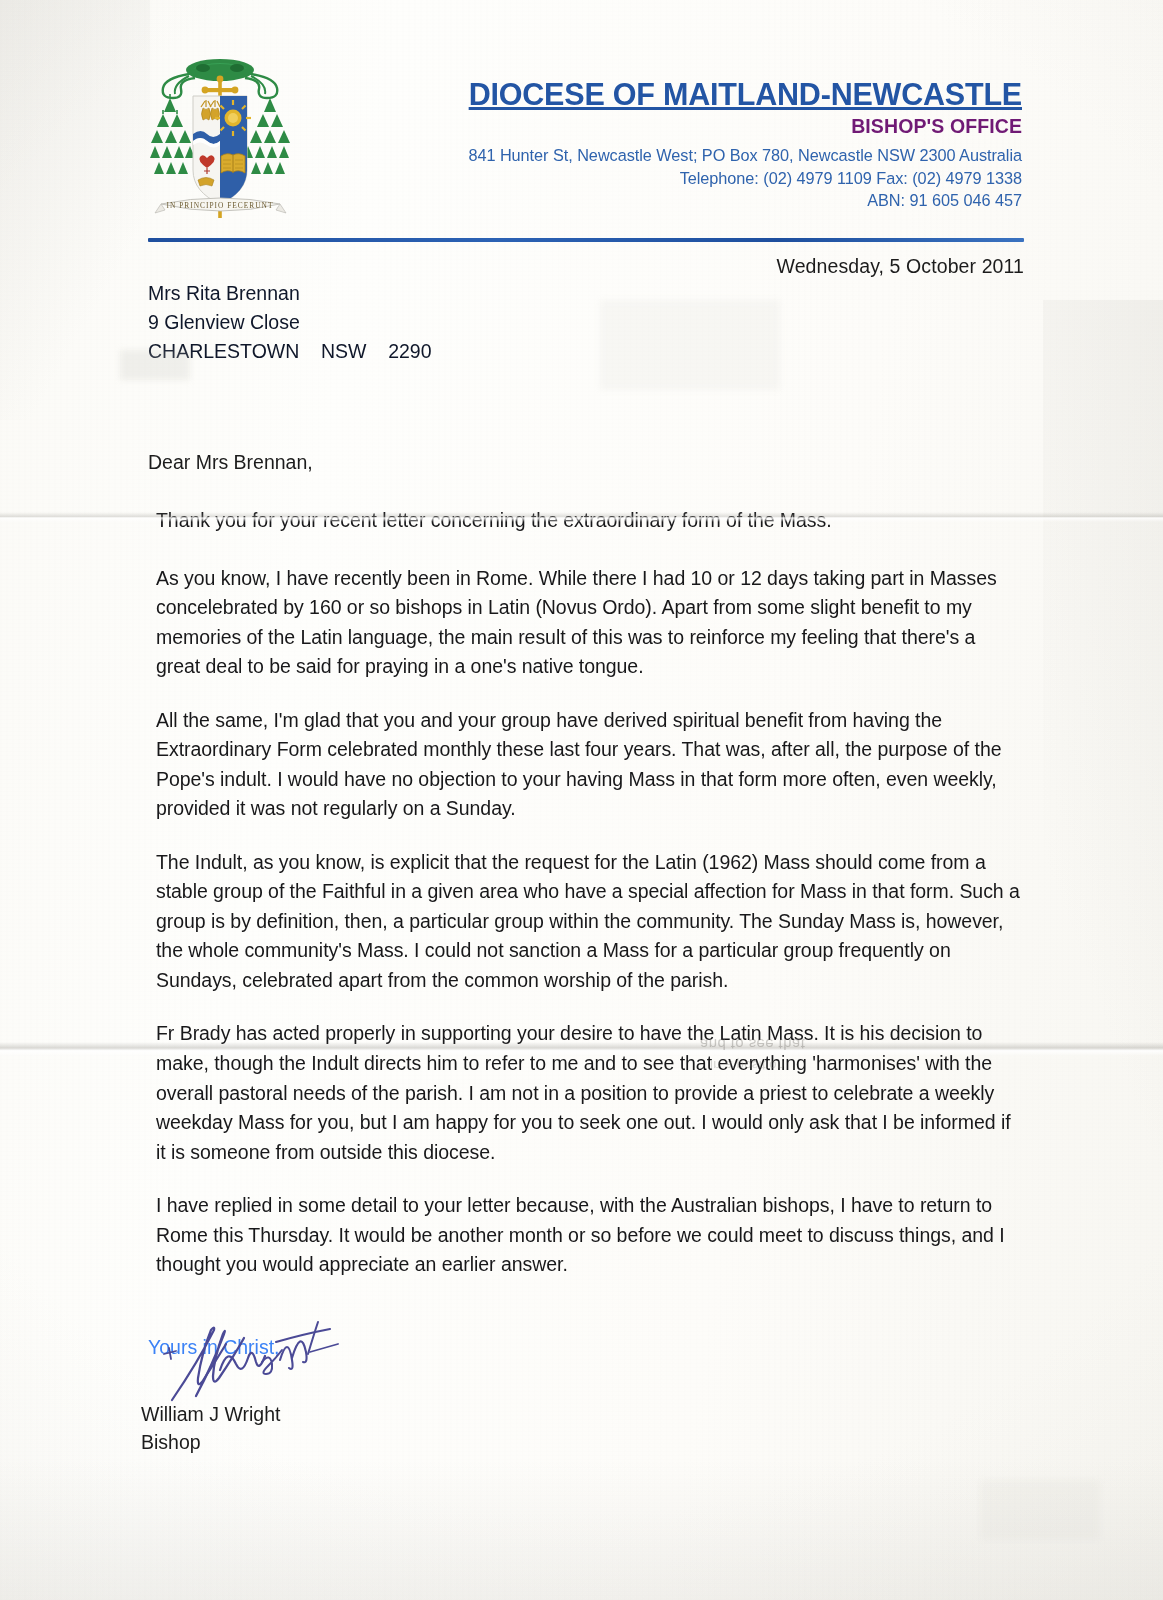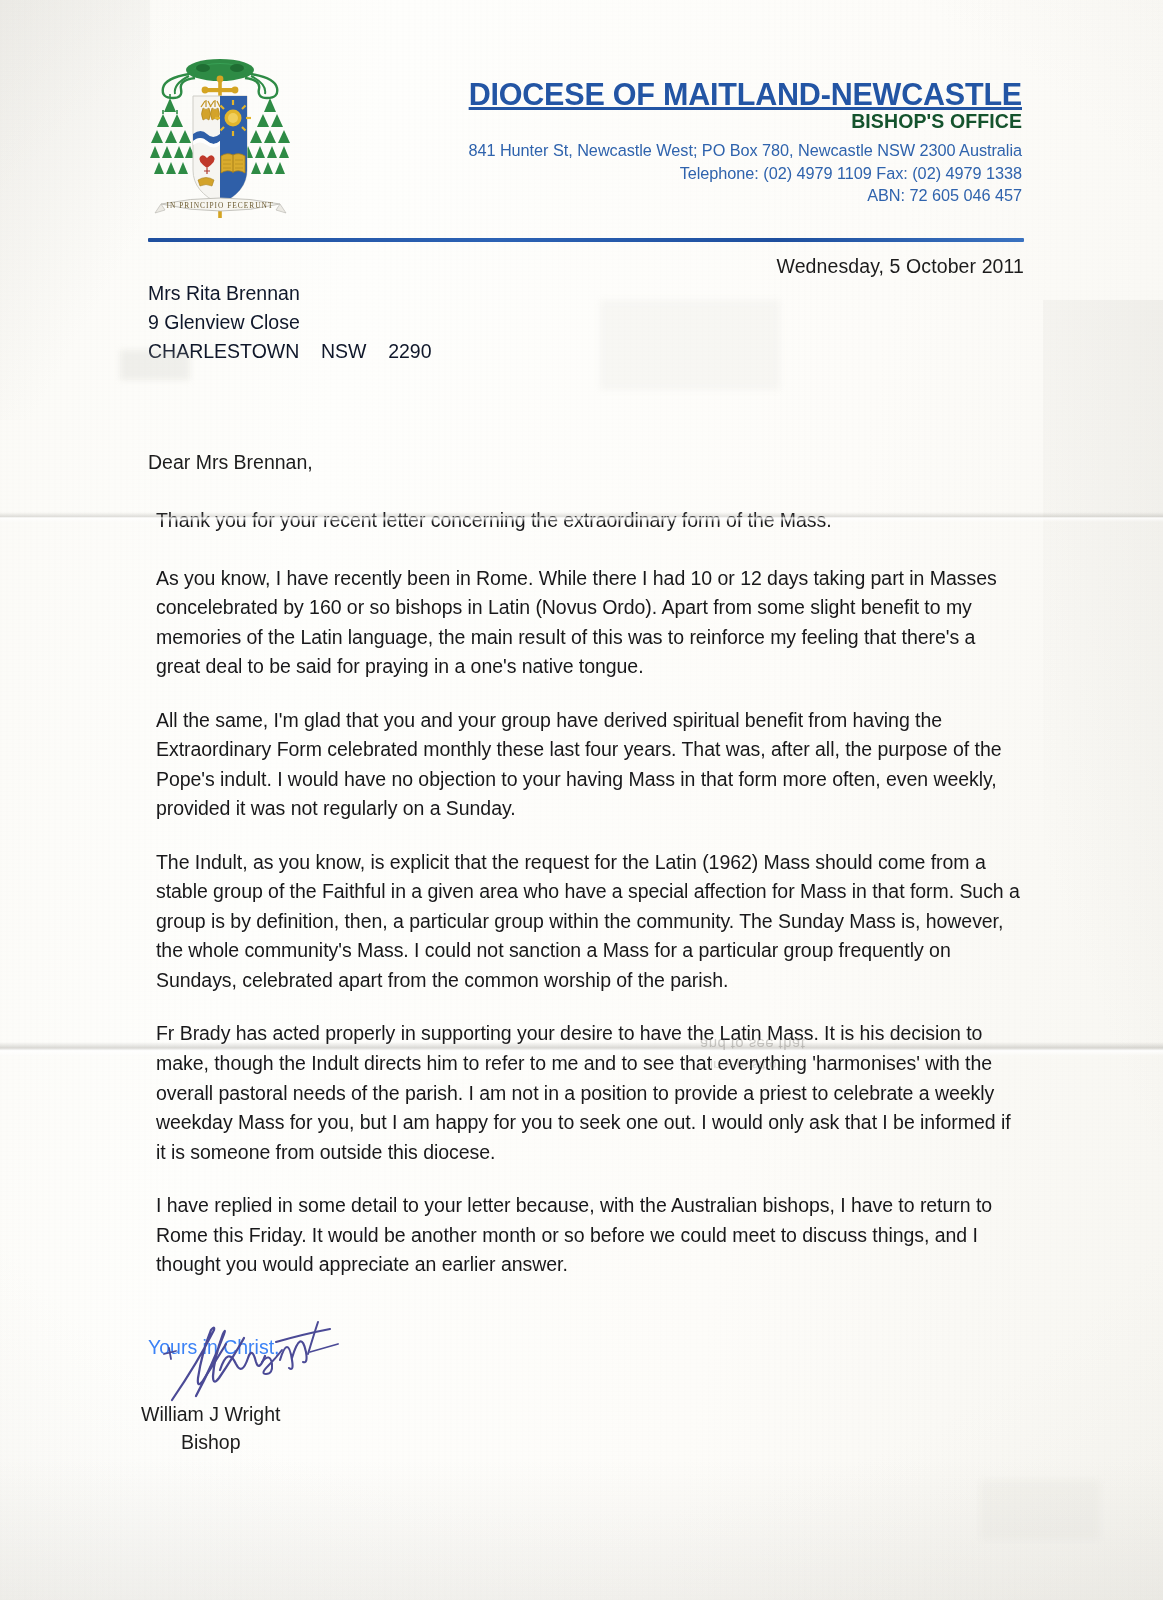--- a/index.html
+++ b/index.html
@@ -114,21 +114,22 @@
     letter-spacing: -0.2px;
     line-height: 1.05;
     color: #2355a4;
     white-space: nowrap;
     text-decoration: underline;
   }
   .office-title {
     font-size: 19.5px;
     font-weight: bold;
     letter-spacing: .1px;
-    color: #14532d;
+    margin-top: 5px;
+    color: #701a75;
   }
   .contact-line {
     font-size: 16.3px;
     line-height: 1.38;
     color: #2f63ad;
     letter-spacing: -0.05px;
     white-space: nowrap;
   }
   .contact-block { margin-top: 6px; }
 
@@ -190,21 +191,20 @@
     color: #3b82f6;
   }
   .sig-block {
     position: absolute;
     left: 141px;
     top: 1400px;
     font-size: 19.5px;
     line-height: 1.45;
     color: #1c1c1c;
     white-space: pre;
-    text-align: center;
   }
   .signature {
     position: absolute;
     left: 158px;
     top: 1308px;
     width: 210px;
     height: 95px;
   }
   .signature svg { display: block; width: 100%; height: 100%; }
 
@@ -339,42 +339,42 @@
         <text x="77" y="156" font-family="Liberation Serif, serif" font-size="7.4" fill="#6b5a30" text-anchor="middle" letter-spacing="1">IN PRINCIPIO FECERUNT</text>
       </svg>
     </div>
 
     <div class="head-text">
       <div class="org-title">DIOCESE OF MAITLAND-NEWCASTLE</div>
       <div class="office-title">BISHOP'S OFFICE</div>
       <div class="contact-block">
         <div class="contact-line">841 Hunter St, Newcastle West; PO Box 780, Newcastle NSW 2300  Australia</div>
         <div class="contact-line">Telephone: (02) 4979 1109  Fax: (02) 4979 1338</div>
-        <div class="contact-line">ABN:  72 605 046 457</div>
+        <div class="contact-line">ABN:  91 605 046 457</div>
       </div>
     </div>
 
     <div class="rule"></div>
   </div>
 
   <div class="date">Wednesday, 5 October 2011</div>
 
   <div class="recipient">Mrs Rita Brennan
 9 Glenview Close
 CHARLESTOWN    NSW    2290</div>
 
   <div class="salutation">Dear Mrs Brennan,</div>
 
   <div class="body-text">
     <p class="intro">Thank you for your recent letter concerning the extraordinary form of the Mass.</p>
     <p>As you know, I have recently been in Rome. While there I had 10 or 12 days taking part in Masses concelebrated by 160 or so bishops in Latin (Novus Ordo). Apart from some slight benefit to my memories of the Latin language, the main result of this was to reinforce my feeling that there's a great deal to be said for praying in a one's native tongue.</p>
     <p>All the same, I'm glad that you and your group have derived spiritual benefit from having the Extraordinary Form celebrated monthly these last four years. That was, after all, the purpose of the Pope's indult. I would have no objection to your having Mass in that form more often, even weekly, provided it was not regularly on a Sunday.</p>
     <p>The Indult, as you know, is explicit that the request for the Latin (1962) Mass should come from a stable group of the Faithful in a given area who have a special affection for Mass in that form. Such a group is by definition, then, a particular group within the community. The Sunday Mass is, however, the whole community's Mass. I could not sanction a Mass for a particular group frequently on Sundays, celebrated apart from the common worship of the parish.</p>
     <p>Fr Brady has acted properly in supporting your desire to have the Latin Mass. It is his decision to make, though the Indult directs him to refer to me and to see that everything 'harmonises' with the overall pastoral needs of the parish. I am not in a position to provide a priest to celebrate a weekly weekday Mass for you, but I am happy for you to seek one out. I would only ask that I be informed if it is someone from outside this diocese.</p>
-    <p>I have replied in some detail to your letter because, with the Australian bishops, I have to return to Rome this Friday. It would be another month or so before we could meet to discuss things, and I thought you would appreciate an earlier answer.</p>
+    <p>I have replied in some detail to your letter because, with the Australian bishops, I have to return to Rome this Thursday. It would be another month or so before we could meet to discuss things, and I thought you would appreciate an earlier answer.</p>
   </div>
 
   <div class="closing">Yours in Christ,</div>
 
   <div class="signature">
     <svg viewBox="0 0 210 95" xmlns="http://www.w3.org/2000/svg">
       <g fill="none" stroke="#4b4a96" stroke-linecap="round" stroke-linejoin="round">
 
         <path d="M6 46 l12 -3 M11 40 l2 11" stroke-width="1.8"></path>
 

